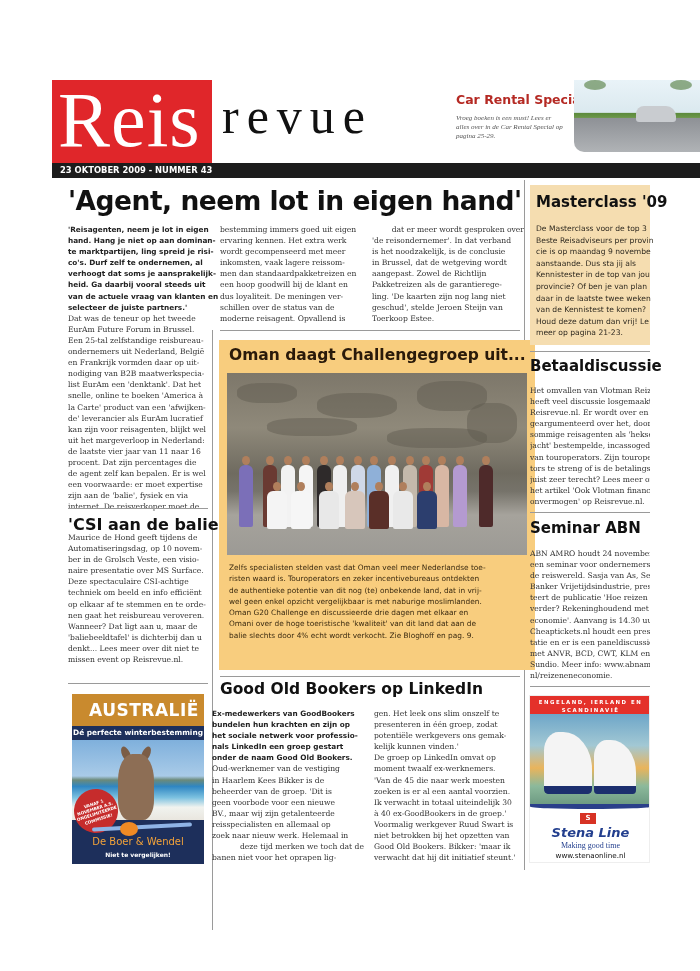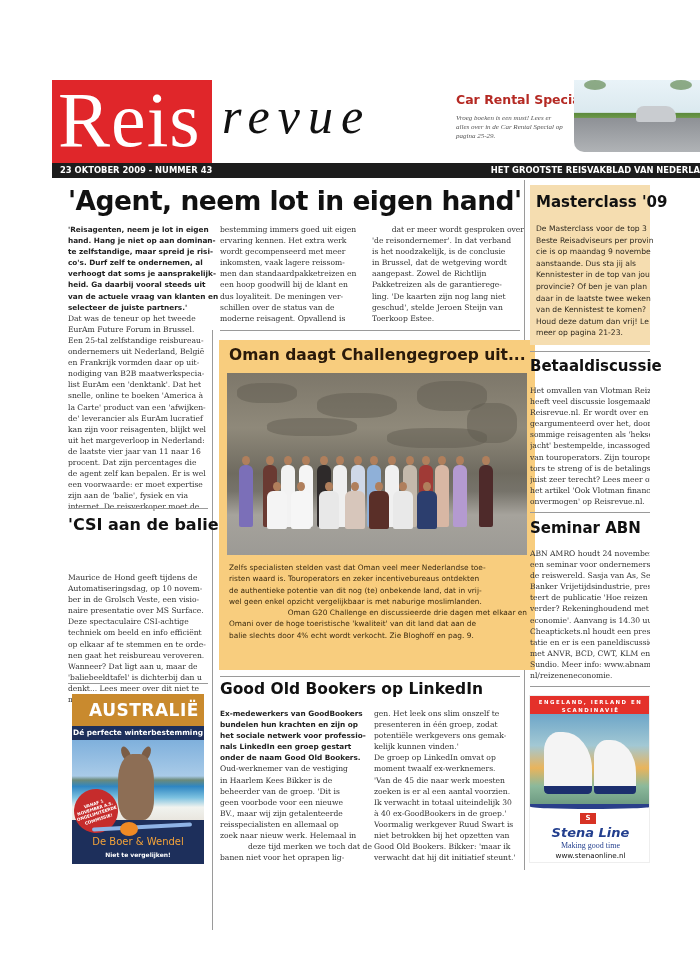--- a/index.html
+++ b/index.html
@@ -4,21 +4,21 @@
 <style>
   * { box-sizing: border-box; margin: 0; padding: 0; }
   html, body { width: 700px; height: 971px; background: #ffffff; overflow: hidden; }
   body { position: relative; font-family: "DejaVu Serif", serif; color: #222; }
 
   .page { position: absolute; left: 52px; top: 80px; width: 648px; height: 800px; }
 
   
   .logo-red { position: absolute; left: 0; top: 0; width: 160px; height: 83px; background: #e0262a; }
   .logo-reis { position: absolute; left: 6px; top: -6px; font-family: "Liberation Serif", serif; font-size: 78px; color: #fff; letter-spacing: 1px; line-height: 92px; }
-  .logo-revue { position: absolute; left: 170px; top: 6px; font-family: "Liberation Serif", serif; font-style: italic; font-size: 50px; color: #111; letter-spacing: 8px; line-height: 60px; }
+  .logo-revue { position: absolute; left: 170px; top: 6px; font-family: "Liberation Serif", serif; font-size: 50px; color: #111; letter-spacing: 8px; line-height: 60px; }
   .promo-title { position: absolute; left: 404px; top: 12px; font-family: "DejaVu Sans", sans-serif; font-weight: bold; font-size: 12.5px; color: #b52a24; }
   .promo-text { position: absolute; left: 404px; top: 34px; width: 110px; font-family: "Liberation Serif", serif; font-style: italic; font-size: 7px; line-height: 9px; color: #555; }
   .promo-img { position: absolute; left: 522px; top: 0; width: 126px; height: 72px; border-radius: 0 0 0 10px; overflow: hidden;
      background: linear-gradient(180deg, #e9f3f8 0%, #dbe9ef 45%, #5c8a3c 46%, #6b9648 52%, #8e9196 53%, #b0b3b6 100%); }
   .promo-car { position: absolute; left: 62px; top: 26px; width: 40px; height: 16px; background: #c9ccd0; border-radius: 8px 10px 3px 3px; }
   .promo-palm { position: absolute; top: 0; width: 22px; height: 10px; background: #4e7a3b; border-radius: 50%; opacity: .6; }
 
   .dateline { position: absolute; left: 0; top: 83px; width: 648px; height: 15px; background: #1c1c1c; color: #fff;
      font-family: "DejaVu Sans", sans-serif; font-weight: bold; font-size: 8.4px; line-height: 15px; }
   .dateline .l { position: absolute; left: 8px; }
@@ -84,29 +84,28 @@
   <div class="logo-revue">revue</div>
   <div class="promo-title">Car Rental Special</div>
   <div class="promo-text">Vroeg boeken is een must! Lees er alles over in de Car Rental Special op pagina 25-29.</div>
   <div class="promo-img">
     <div class="promo-palm" style="left:10px;"></div>
     <div class="promo-palm" style="left:96px;"></div>
     <div class="promo-car"></div>
   </div>
   <div class="dateline">
     <span class="l">23 OKTOBER 2009 - NUMMER 43</span>
-    <span class="r">HET GROOTSTE REISVAKBLAD VAN NEDERLA</span>
   </div>
 
   <div class="h-main">'Agent, neem lot in eigen hand'</div>
   <div class="col" style="left:16px; top:144px; width:150px;">
     <div class="lead" id="main-lead">
         <div style="white-space: nowrap;">'Reisagenten, neem je lot in eigen</div>
         <div style="white-space: nowrap;">hand. Hang je niet op aan dominan-</div>
-        <div style="white-space: nowrap;">te zelfstandige, maar spreid je risi-</div>
+        <div style="white-space: nowrap;">te marktpartijen, ling spreid je risi-</div>
         <div style="white-space: nowrap;">co's. Durf zelf te ondernemen, al</div>
         <div style="white-space: nowrap;">verhoogt dat soms je aansprakelijk-</div>
         <div style="white-space: nowrap;">heid. Ga daarbij vooral steeds uit</div>
         <div style="white-space: nowrap;">van de actuele vraag van klanten en</div>
         <div style="white-space: nowrap;">selecteer de juiste partners.'</div>
       </div>
     <div id="main-body1">
         <div style="white-space: nowrap;">Dat was de teneur op het tweede</div>
         <div style="white-space: nowrap;">EurAm Future Forum in Brussel.</div>
         <div style="white-space: nowrap;">Een 25-tal zelfstandige reisbureau-</div>
@@ -149,21 +148,21 @@
       <div style="white-space: nowrap;">geschud', stelde Jeroen Steijn van</div>
       <div style="white-space: nowrap;">Toerkoop Estee.</div>
     </div>
 
   <div class="vrule" style="left:160px; top:250px; height:600px;"></div>
   <div class="vrule" style="left:472px; top:100px; height:690px;"></div>
   <div class="hrule" style="left:168px; top:250px; width:300px;"></div>
 
   <div class="hrule" style="left:16px; top:428px; width:140px;"></div>
   <div class="h-sub" style="left:16px; top:435px; font-size:16px;">'CSI aan de balie'</div>
-  <div class="col" style="left:16px; top:492px; width:145px;" id="csi-body">
+  <div class="col" style="left:16px; top:452px; width:145px;" id="csi-body">
       <div style="white-space: nowrap;">Maurice de Hond geeft tijdens de</div>
       <div style="white-space: nowrap;">Automatiseringsdag, op 10 novem-</div>
       <div style="white-space: nowrap;">ber in de Grolsch Veste, een visio-</div>
       <div style="white-space: nowrap;">naire presentatie over MS Surface.</div>
       <div style="white-space: nowrap;">Deze spectaculaire CSI-achtige</div>
       <div style="white-space: nowrap;">techniek om beeld en info efficiënt</div>
       <div style="white-space: nowrap;">op elkaar af te stemmen en te orde-</div>
       <div style="white-space: nowrap;">nen gaat het reisbureau veroveren.</div>
       <div style="white-space: nowrap;">Wanneer? Dat ligt aan u, maar de</div>
       <div style="white-space: nowrap;">'baliebeeldtafel' is dichterbij dan u</div>
@@ -222,29 +221,29 @@
         <div class="person" style="left: 166px; top: 118px; width: 20px; height: 38px; background: rgb(233, 233, 233);"></div>
         <div class="head" style="left: 172px; top: 109px;"></div>
         <div class="person" style="left: 190px; top: 118px; width: 20px; height: 38px; background: rgb(44, 62, 110);"></div>
         <div class="head" style="left: 196px; top: 109px;"></div>
       </div>
     <div class="oman-caption" id="oman-caption">
         <div style="white-space: nowrap;">Zelfs specialisten stelden vast dat Oman veel meer Nederlandse toe-</div>
         <div style="white-space: nowrap;">risten waard is. Touroperators en zeker incentivebureaus ontdekten</div>
         <div style="white-space: nowrap;">de authentieke potentie van dit nog (te) onbekende land, dat in vrij-</div>
         <div style="white-space: nowrap;">wel geen enkel opzicht vergelijkbaar is met naburige moslimlanden.</div>
-        <div style="white-space: nowrap; text-align: right;">Oman G20 Challenge en discussieerde drie dagen met elkaar en</div>
+        <div style="white-space: nowrap;">Oman G20 Challenge en discussieerde drie dagen met elkaar en</div>
         <div style="white-space: nowrap;">Omani over de hoge toeristische 'kwaliteit' van dit land dat aan de</div>
         <div style="white-space: nowrap;">balie slechts door 4% echt wordt verkocht. Zie Bloghoff en pag. 9.</div>
       </div>
   </div>
 
   <div class="hrule" style="left:168px; top:596px; width:300px;"></div>
   <div class="h-sub" style="left:168px; top:600px; font-size:15.5px;">Good Old Bookers op LinkedIn</div>
-  <div class="col" style="left:168px; top:628px; width:150px;">
+  <div class="col" style="left:160px; top:628px; width:150px;">
     <div class="lead" id="li-lead">
         <div style="white-space: nowrap;">Ex-medewerkers van GoodBookers</div>
         <div style="white-space: nowrap;">bundelen hun krachten en zijn op</div>
         <div style="white-space: nowrap;">het sociale netwerk voor professio-</div>
         <div style="white-space: nowrap;">nals LinkedIn een groep gestart</div>
         <div style="white-space: nowrap;">onder de naam Good Old Bookers.</div>
       </div>
     <div id="li-body1">
         <div style="white-space: nowrap;">Oud-werknemer van de vestiging</div>
         <div style="white-space: nowrap;">in Haarlem Kees Bikker is de</div>

